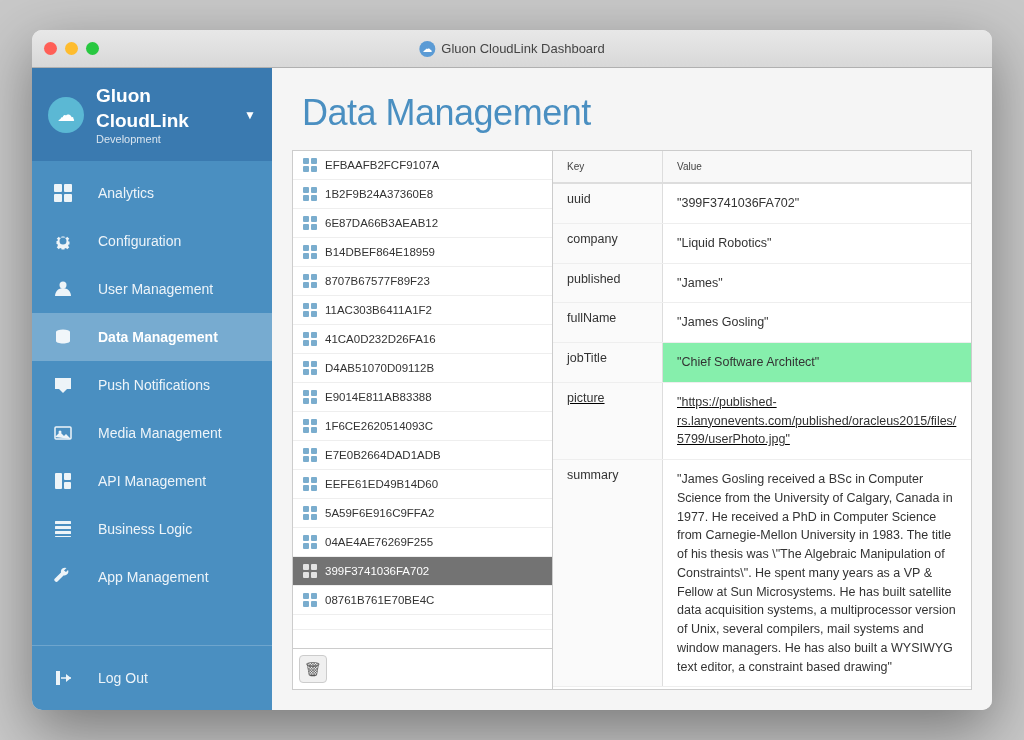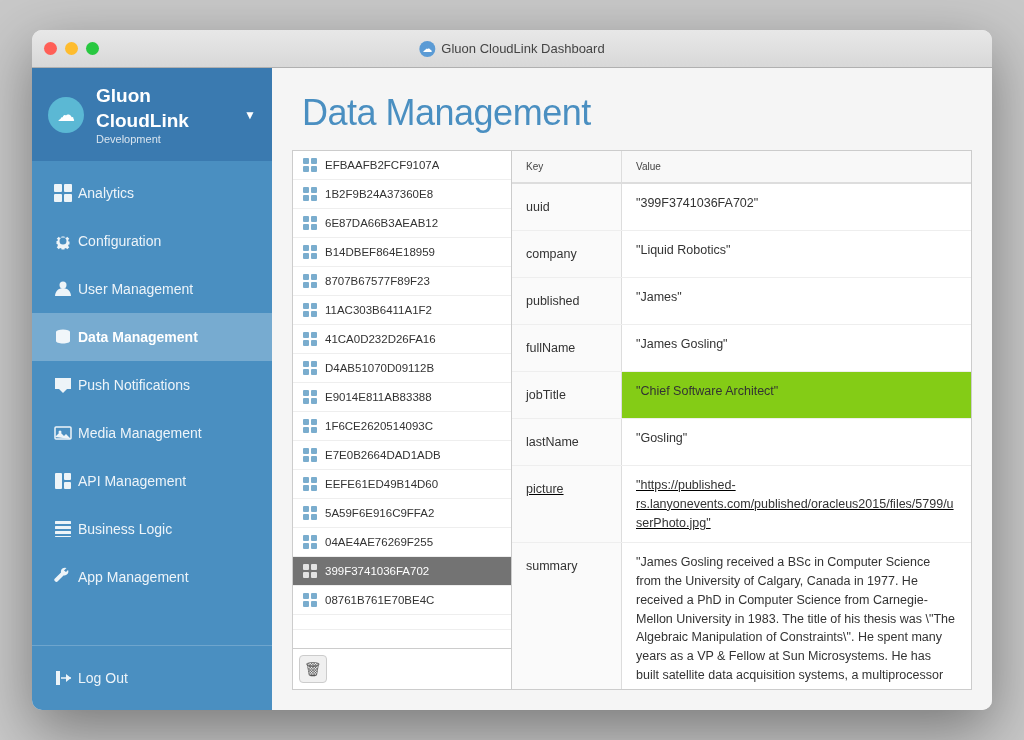--- a/index.html
+++ b/index.html
@@ -116,21 +116,21 @@
       color: white;
       font-size: 12px;
     }
     .sidebar-nav {
       flex: 1;
       padding: 8px 0;
     }
     .nav-item {
       display: flex;
       align-items: center;
-      gap: 4px;
+      gap: 24px;
       padding: 13px 20px;
       color: rgba(255,255,255,0.9);
       font-size: 14px;
       cursor: pointer;
       transition: background 0.15s;
     }
     .nav-item.active {
       background: rgba(255,255,255,0.25);
       font-weight: 600;
       color: white;
@@ -165,21 +165,21 @@
       letter-spacing: -0.5px;
     }
     .data-area {
       display: flex;
       flex: 1;
       overflow: hidden;
       padding: 0 20px 20px;
       gap: 0;
     }
     .list-panel {
-      width: 220px;
+      width: 261px;
       border: 1px solid #ccc;
       background: white;
       display: flex;
       flex-direction: column;
       flex-shrink: 0;
       overflow: hidden;
     }
     .list-scroll {
       flex: 1;
       overflow-y: auto;
@@ -256,26 +256,26 @@
       background: white;
       display: flex;
       flex-direction: column;
       overflow: hidden;
     }
     .detail-row {
       border-bottom: 1px solid #eee;
       display: flex;
     }
     .detail-row.selected-row {
-      background: #84cc16;
+      background: #86efac;
     }
     .detail-key {
       width: 110px;
       min-width: 110px;
-      padding: 16px 14px;
+      padding: 8px 14px;
       font-size: 12.5px;
       color: #333;
       border-right: 1px solid #ddd;
       background: #fafafa;
       vertical-align: top;
     }
     .detail-value {
       flex: 1;
       padding: 10px 14px;
       font-size: 12.5px;
@@ -641,24 +641,20 @@
                   <div class="detail-value">"James"</div>
                 </div>
                 <div class="detail-row" style="display: flex; border-bottom: 1px solid rgb(238, 238, 238);">
                   <div class="detail-key">fullName</div>
                   <div class="detail-value">"James Gosling"</div>
                 </div>
                 <div class="detail-row selected-row" style="display: flex; border-bottom: 1px solid rgb(238, 238, 238);">
                   <div class="detail-key">jobTitle</div>
                   <div class="detail-value">"Chief Software Architect"</div>
                 </div>
-                <div class="detail-row" style="display: flex; border-bottom: 1px solid rgb(238, 238, 238);">
-                  <div class="detail-key">lastName</div>
-                  <div class="detail-value">"Gosling"</div>
-                </div>
                 <div class="detail-row" style="display: flex; border-bottom: 1px solid rgb(238, 238, 238); text-decoration: underline;">
                   <div class="detail-key">picture</div>
                   <div class="detail-value">"https://published-rs.lanyonevents.com/published/oracleus2015/files/5799/userPhoto.jpg"</div>
                 </div>
                 <div class="detail-row" style="display: flex; border-bottom: 1px solid rgb(238, 238, 238);">
                   <div class="detail-key">summary</div>
                   <div class="detail-value">"James Gosling received a BSc in Computer Science from the University of Calgary, Canada in 1977. He received a PhD in Computer Science from Carnegie-Mellon University in 1983. The title of his thesis was \"The Algebraic Manipulation of Constraints\". He spent many years as a VP &amp; Fellow at Sun Microsystems. He has built satellite data acquisition systems, a multiprocessor version of Unix, several compilers, mail systems and window managers. He has also built a WYSIWYG text editor, a constraint based drawing"</div>
                 </div>
               </div>
           </div>

